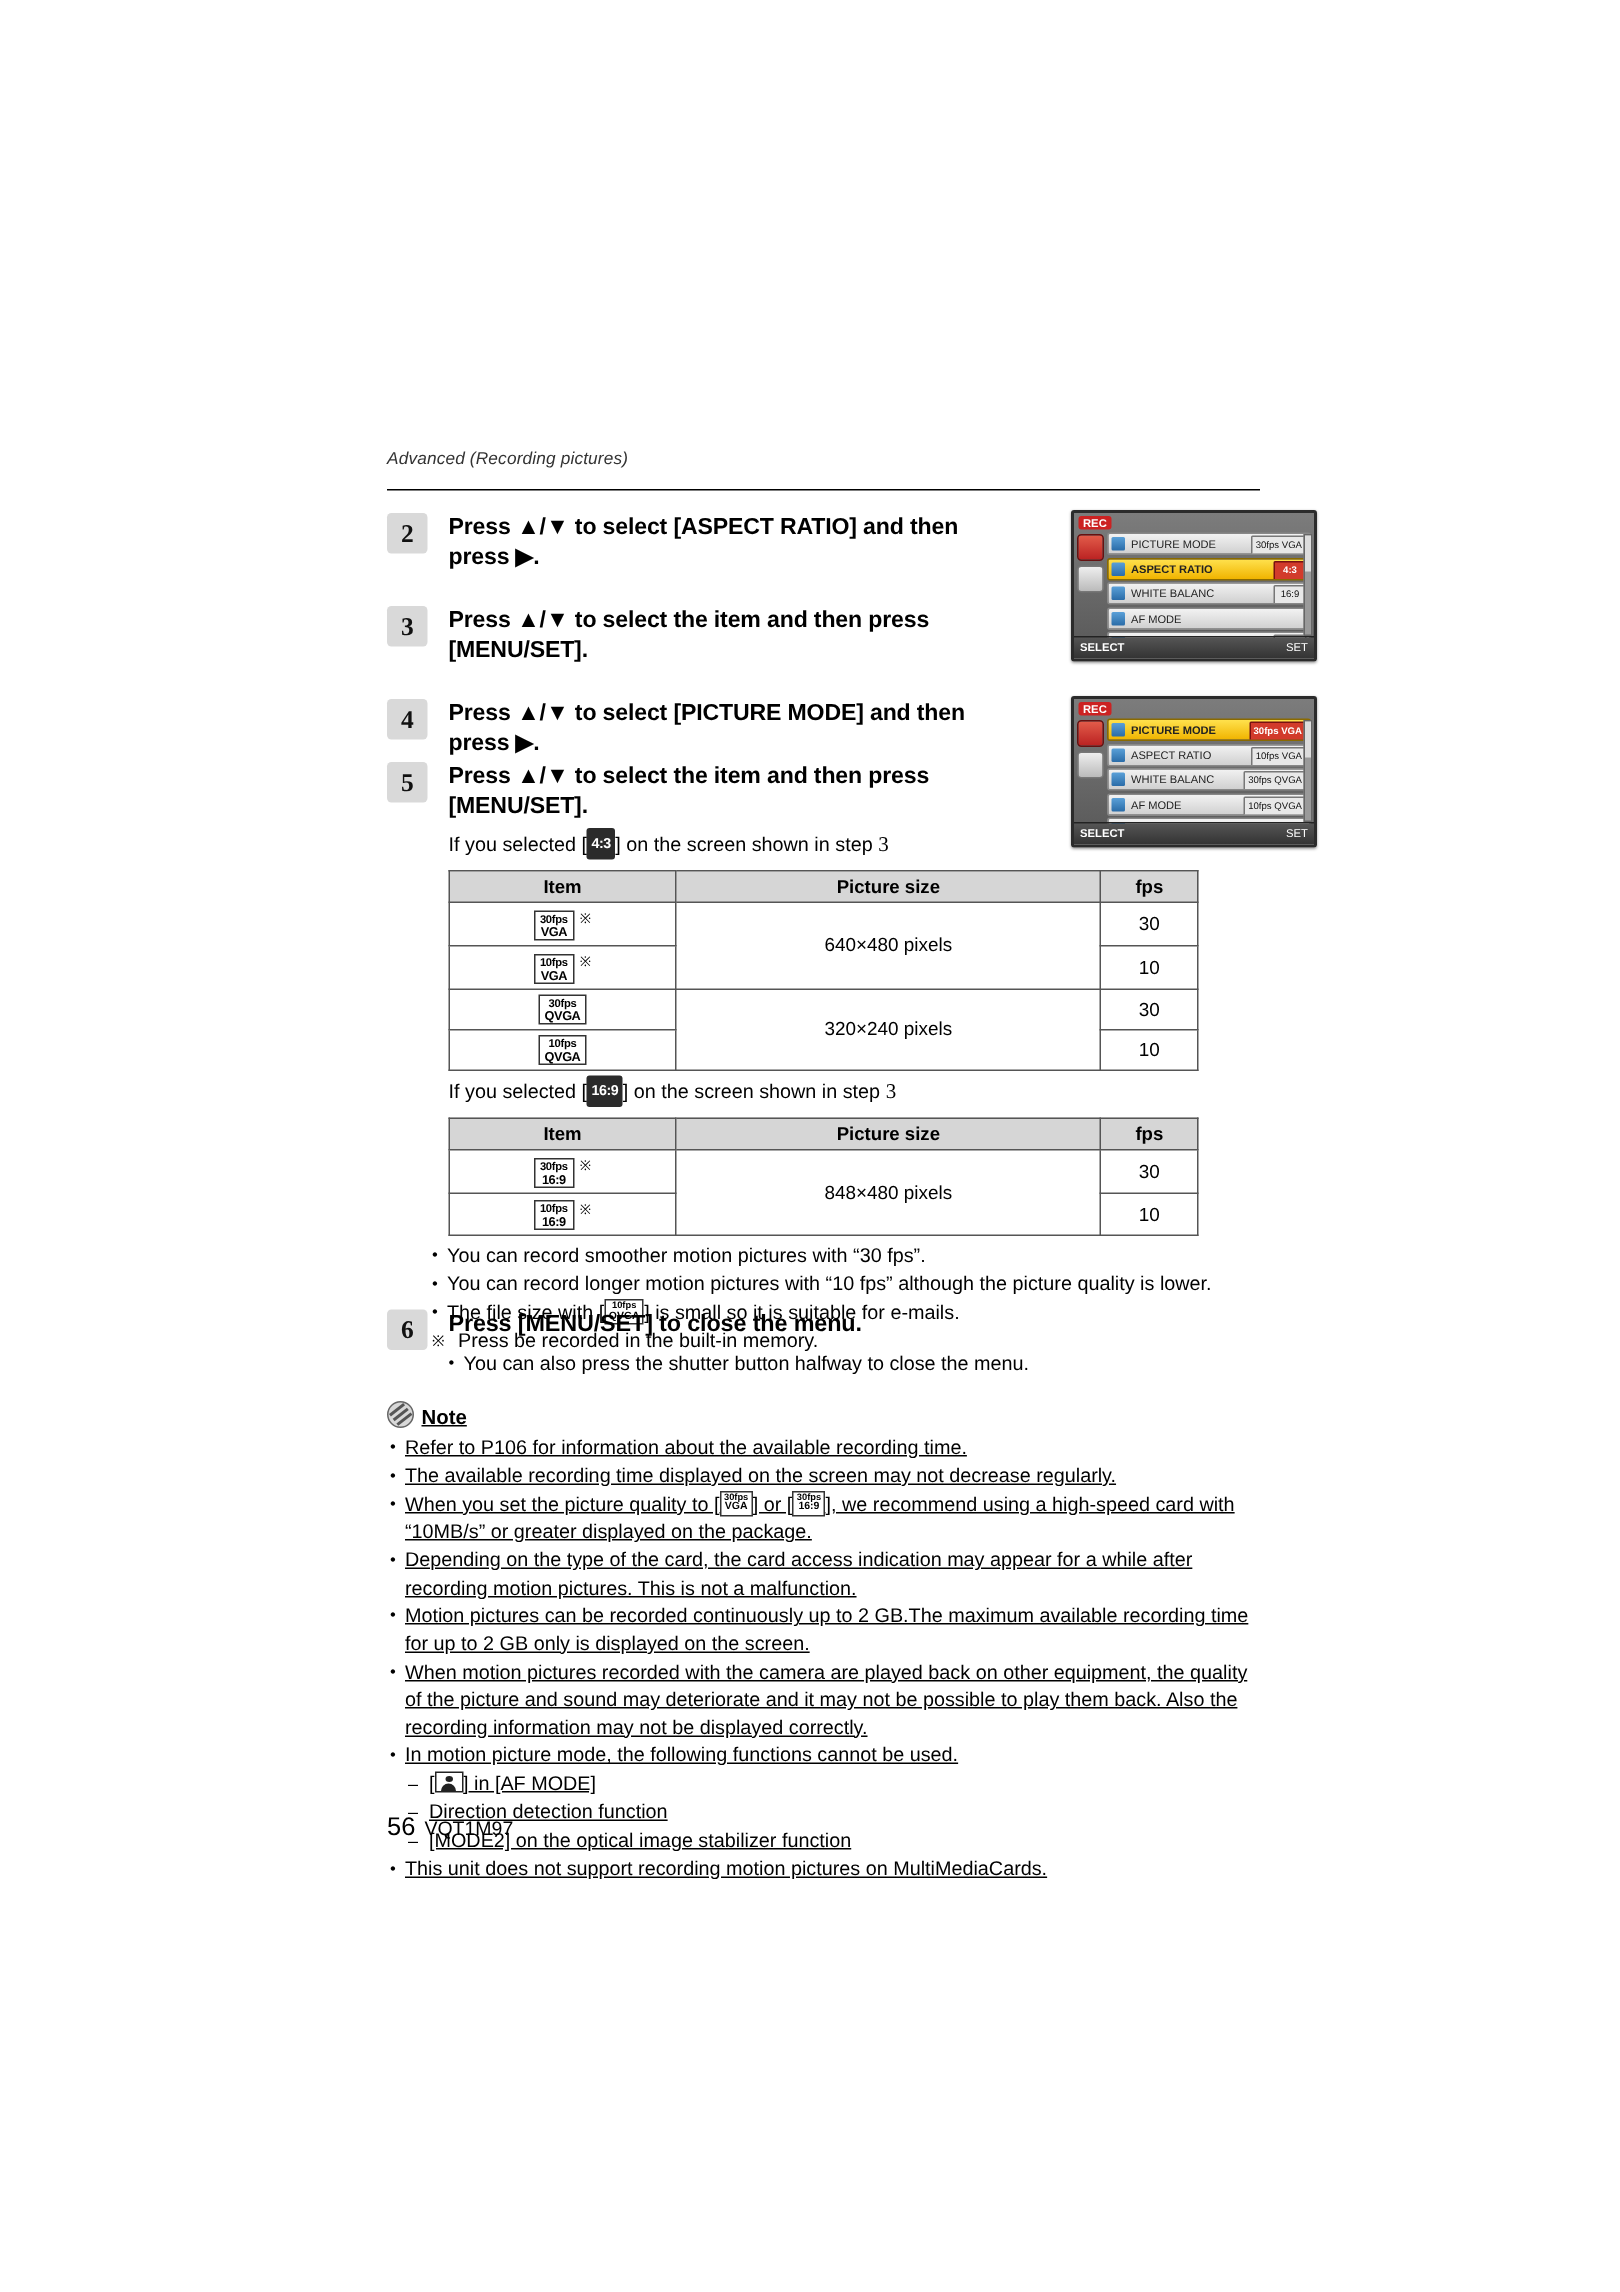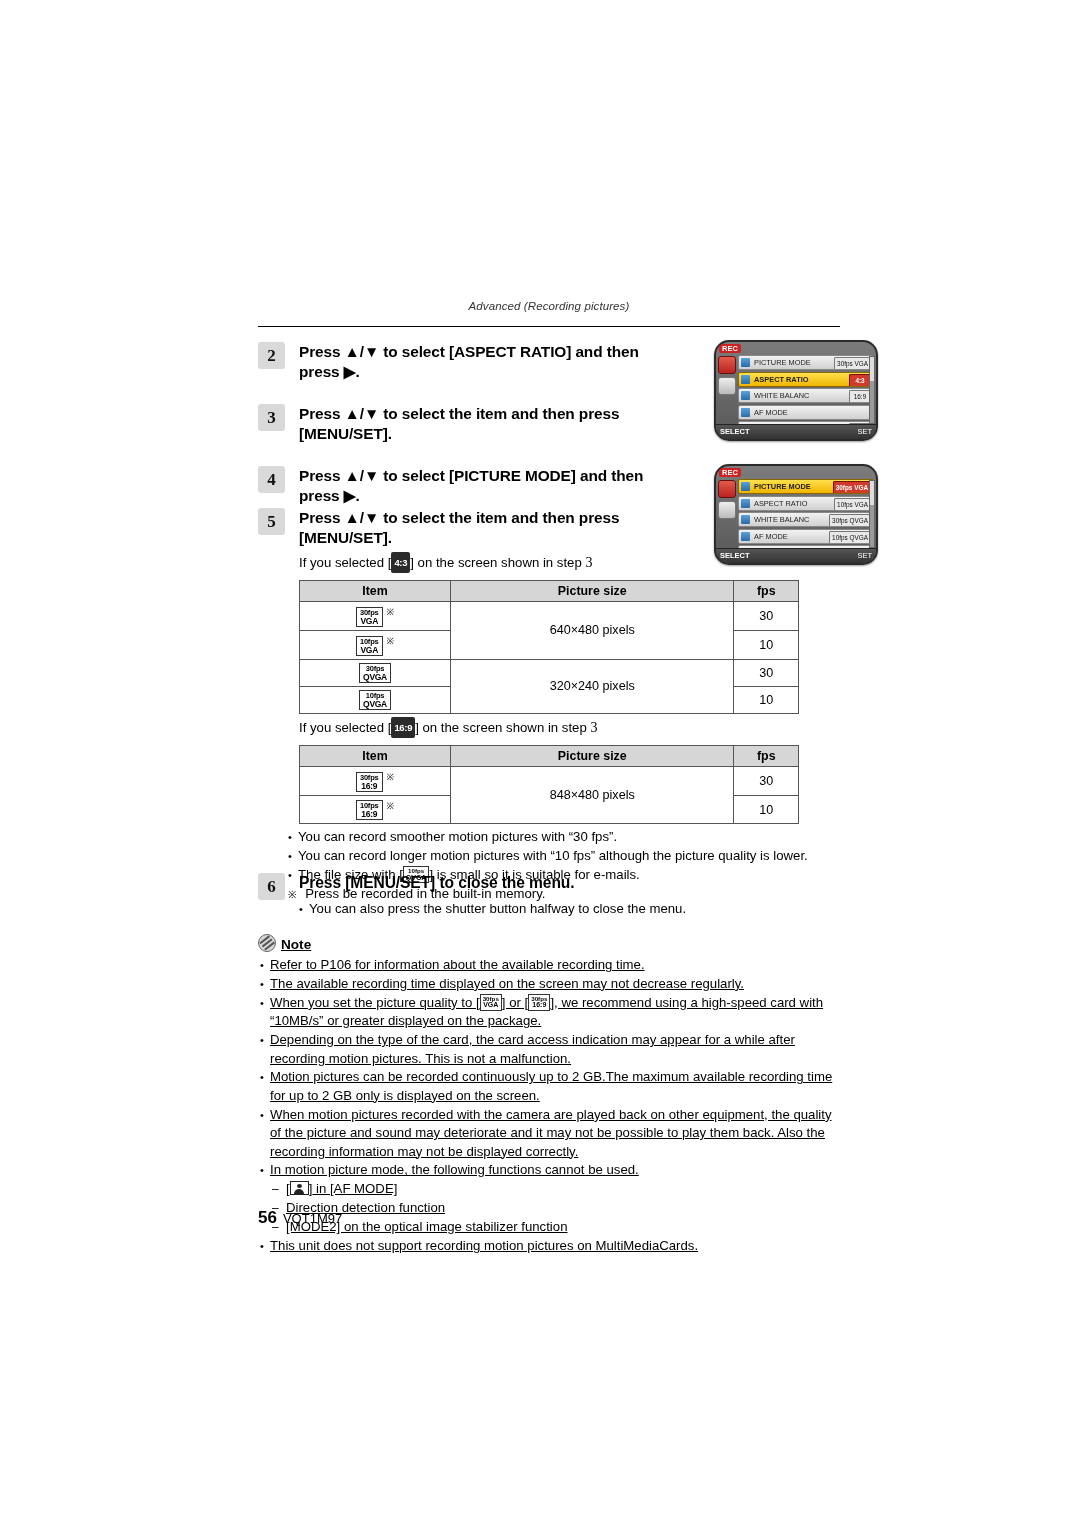--- a/index.html
+++ b/index.html
@@ -79,21 +79,21 @@
     margin-left: 41px;
   }
 
   
   .lcd {
     position: absolute;
     width: 160px;
     height: 97px;
     background: linear-gradient(#7c7c7c, #575757);
     border: 2px solid #2b2b2b;
-    border-radius: 15px;
+    border-radius: 2px;
     box-shadow: 0 1px 2px rgba(0,0,0,0.4);
     overflow: hidden;
     font-size: 7px;
     color: #fff;
   }
   .lcd .rec {
     position: absolute;
     left: 3px; top: 2px;
     background: #c22;
     color: #fff;
@@ -311,21 +311,21 @@
     font-weight: bold;
     font-size: 15.6px;
   }
   .footer {
     position: absolute;
     left: 258px;
     top: 1208px;
     font-size: 13px;
   }
   .footer .pg {
-    font-weight: bold;
+    font-weight: normal;
     font-size: 17px;
     margin-right: 6px;
   }
   .person-icon {
     display: inline-block;
     width: 17px;
     height: 12px;
     border: 1px solid #222;
     background: #fff;
     vertical-align: -2px;
@@ -346,21 +346,21 @@
     width: 10px; height: 5px;
     border-radius: 5px 5px 0 0;
     background: #222;
   }
 </style>
 </head>
 <body>
 
 <div class="page">
 
-  <div class="content" style="top:300px;text-align:center;">
+  <div class="content" style="top:300px;">
     <div class="hdr">Advanced (Recording pictures)</div>
   </div>
   <div class="hdr-rule"></div>
 
   <div class="content" style="top:342px; width:420px;">
     <div class="step">
       <div class="step-num">2</div>
       <div class="step-txt">Press ▲/▼ to select [ASPECT RATIO] and then press ▶.</div>
     </div>
   </div>

